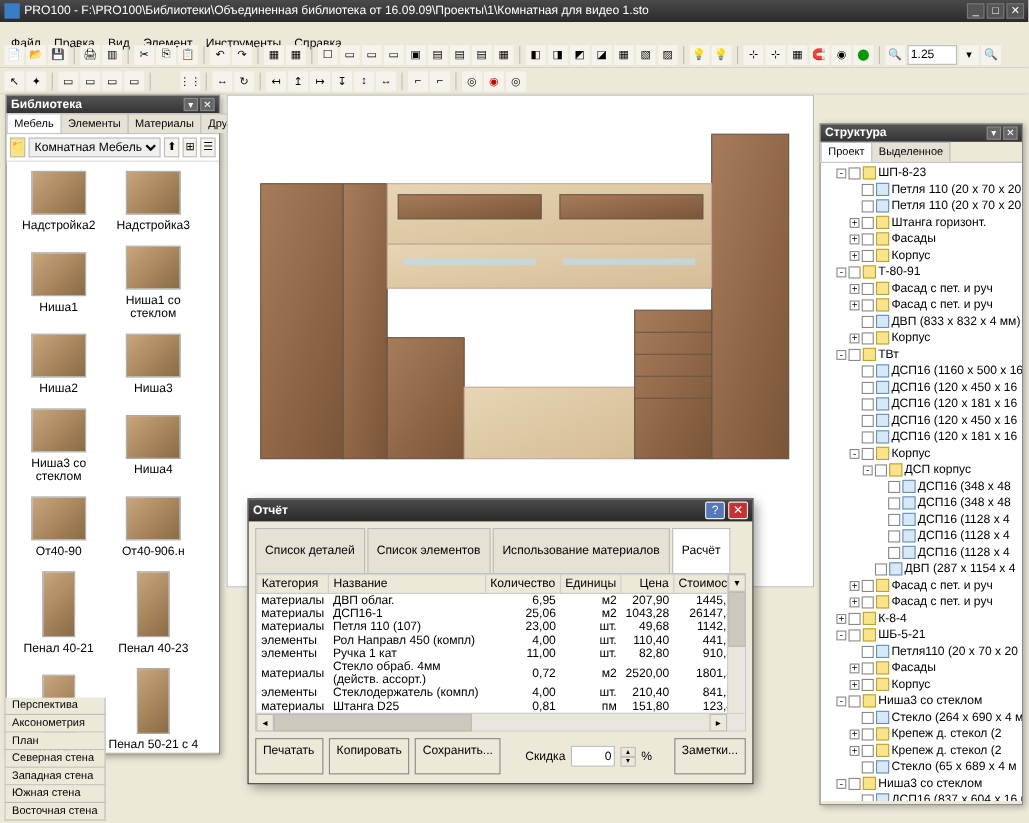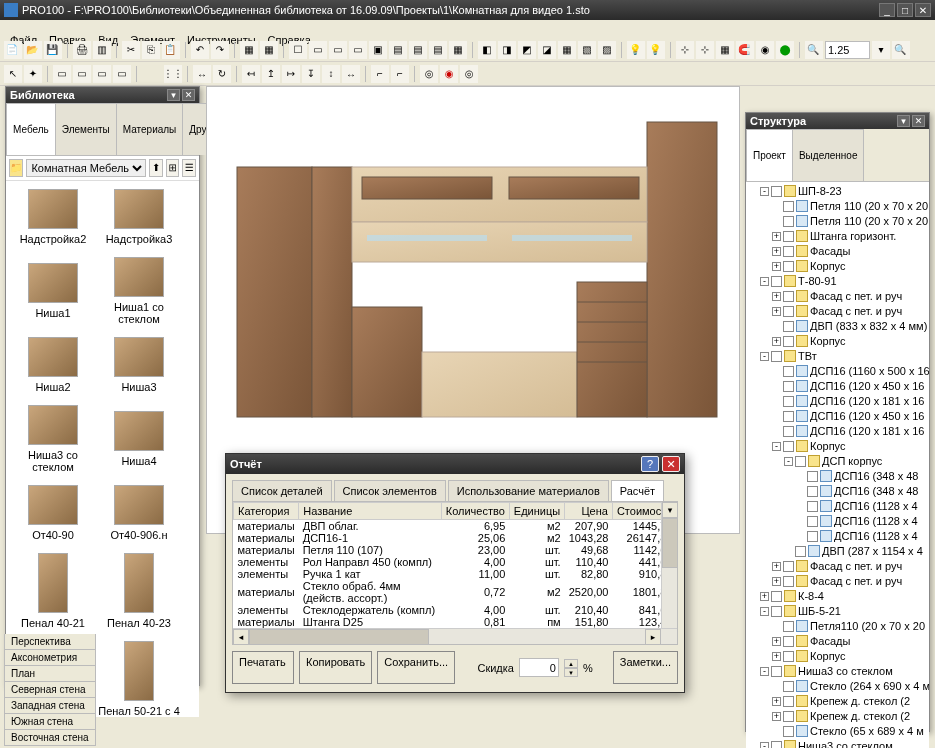--- a/index.html
+++ b/index.html
@@ -20,21 +20,21 @@
 
 .workspace { position: relative; height: 668px; background: #ece9d8; }
 
 .panel { position: absolute; background: #ece9d8; border: 1px solid #888; box-shadow: 2px 2px 6px rgba(0,0,0,0.3); }
 .panel-title { background: linear-gradient(#555, #333); color: #fff; height: 16px; display: flex; align-items: center; padding: 0 4px; }
 .panel-title span { flex: 1; font-weight: bold; }
 .panel-title .pbtn { width: 13px; height: 12px; background: #666; border: 1px solid #888; color: #fff; text-align: center; line-height: 10px; cursor: pointer; margin-left: 2px; font-size: 9px; }
 
 .library { left: 5px; top: 0; width: 195px; height: 600px; }
 .tabs { display: flex; background: #ece9d8; border-bottom: 1px solid #bbb; }
-.tab { padding: 20px 6px; border: 1px solid #bbb; border-bottom: none; background: #e5e2d5; cursor: pointer; margin-right: -1px; font-size: 10px; }
+.tab { padding: 3px 6px; border: 1px solid #bbb; border-bottom: none; background: #e5e2d5; cursor: pointer; margin-right: -1px; font-size: 10px; }
 .tab.active { background: #fff; position: relative; z-index: 1; }
 .lib-nav { display: flex; align-items: center; padding: 3px; gap: 3px; background: #fff; border-bottom: 1px solid #ddd; }
 .lib-nav select { flex: 1; border: 1px solid #bbb; height: 18px; font-size: 11px; }
 .lib-nav .nbtn { width: 18px; height: 18px; border: 1px solid #bbb; background: #f5f3eb; cursor: pointer; text-align: center; line-height: 16px; font-size: 10px; }
 .lib-grid { background: #fff; height: 536px; overflow-y: auto; padding: 4px; }
 .lib-row { display: flex; align-items: center; }
 .lib-item { width: 86px; text-align: center; padding: 4px 2px 8px 2px; cursor: pointer; }
 .lib-thumb { width: 50px; height: 40px; margin: 0 auto 4px; background: linear-gradient(135deg,#c9a67c,#8b6b45); border: 1px solid #aaa; }
 .lib-thumb.tall { height: 60px; width: 30px; }
 
@@ -52,21 +52,21 @@
 .tree-label { white-space: nowrap; }
 
 .report-dlg { position: absolute; left: 225px; top: 367px; width: 460px; background: #ece9d8; border: 1px solid #333; box-shadow: 3px 3px 10px rgba(0,0,0,0.4); }
 .dlg-title { background: linear-gradient(#4a4a4a,#2a2a2a); height: 20px; display: flex; align-items: center; color: #fff; padding: 0 4px; }
 .dlg-title span { flex: 1; font-weight: bold; }
 .dlg-title .dbtn { width: 18px; height: 16px; text-align: center; line-height: 14px; cursor: pointer; }
 .dlg-title .close { background: #c93030; border: 1px solid #eee; border-radius: 2px; }
 .dlg-title .help { background: #5577bb; border: 1px solid #eee; border-radius: 2px; margin-right: 3px; }
 .dlg-body { padding: 6px; }
 .dlg-tabs { display: flex; margin-bottom: -1px; }
-.dlg-tab { padding: 4px 8px; border: 1px solid #bbb; background: #e5e2d5; cursor: pointer; margin-right: 2px; font-size: 11px; }
+.dlg-tab { padding: 14px 8px; border: 1px solid #bbb; background: #e5e2d5; cursor: pointer; margin-right: 2px; font-size: 11px; }
 .dlg-tab.active { background: #fff; border-bottom-color: #fff; }
 .table-wrap { border: 1px solid #bbb; background: #fff; }
 .rtable { width: 100%; border-collapse: collapse; font-size: 11px; }
 .rtable th { background: #ece9d8; border: 1px solid #ccc; padding: 2px 4px; text-align: left; font-weight: normal; }
 .rtable th.r { text-align: right; }
 .rtable td { padding: 0px 4px; }
 .rtable td.r { text-align: right; }
 .scroll-track { height: 16px; background: #e8e6dd; border-top: 1px solid #ccc; position: relative; }
 .scroll-arrow { position: absolute; top: 0; width: 16px; height: 16px; background: #ece9d8; border: 1px solid #bbb; text-align: center; line-height: 14px; font-size: 9px; cursor: pointer; }
 .scroll-thumb-h { position: absolute; left: 16px; top: 0; width: 180px; height: 16px; background: #ccc8bb; border: 1px solid #bbb; cursor: pointer; }

